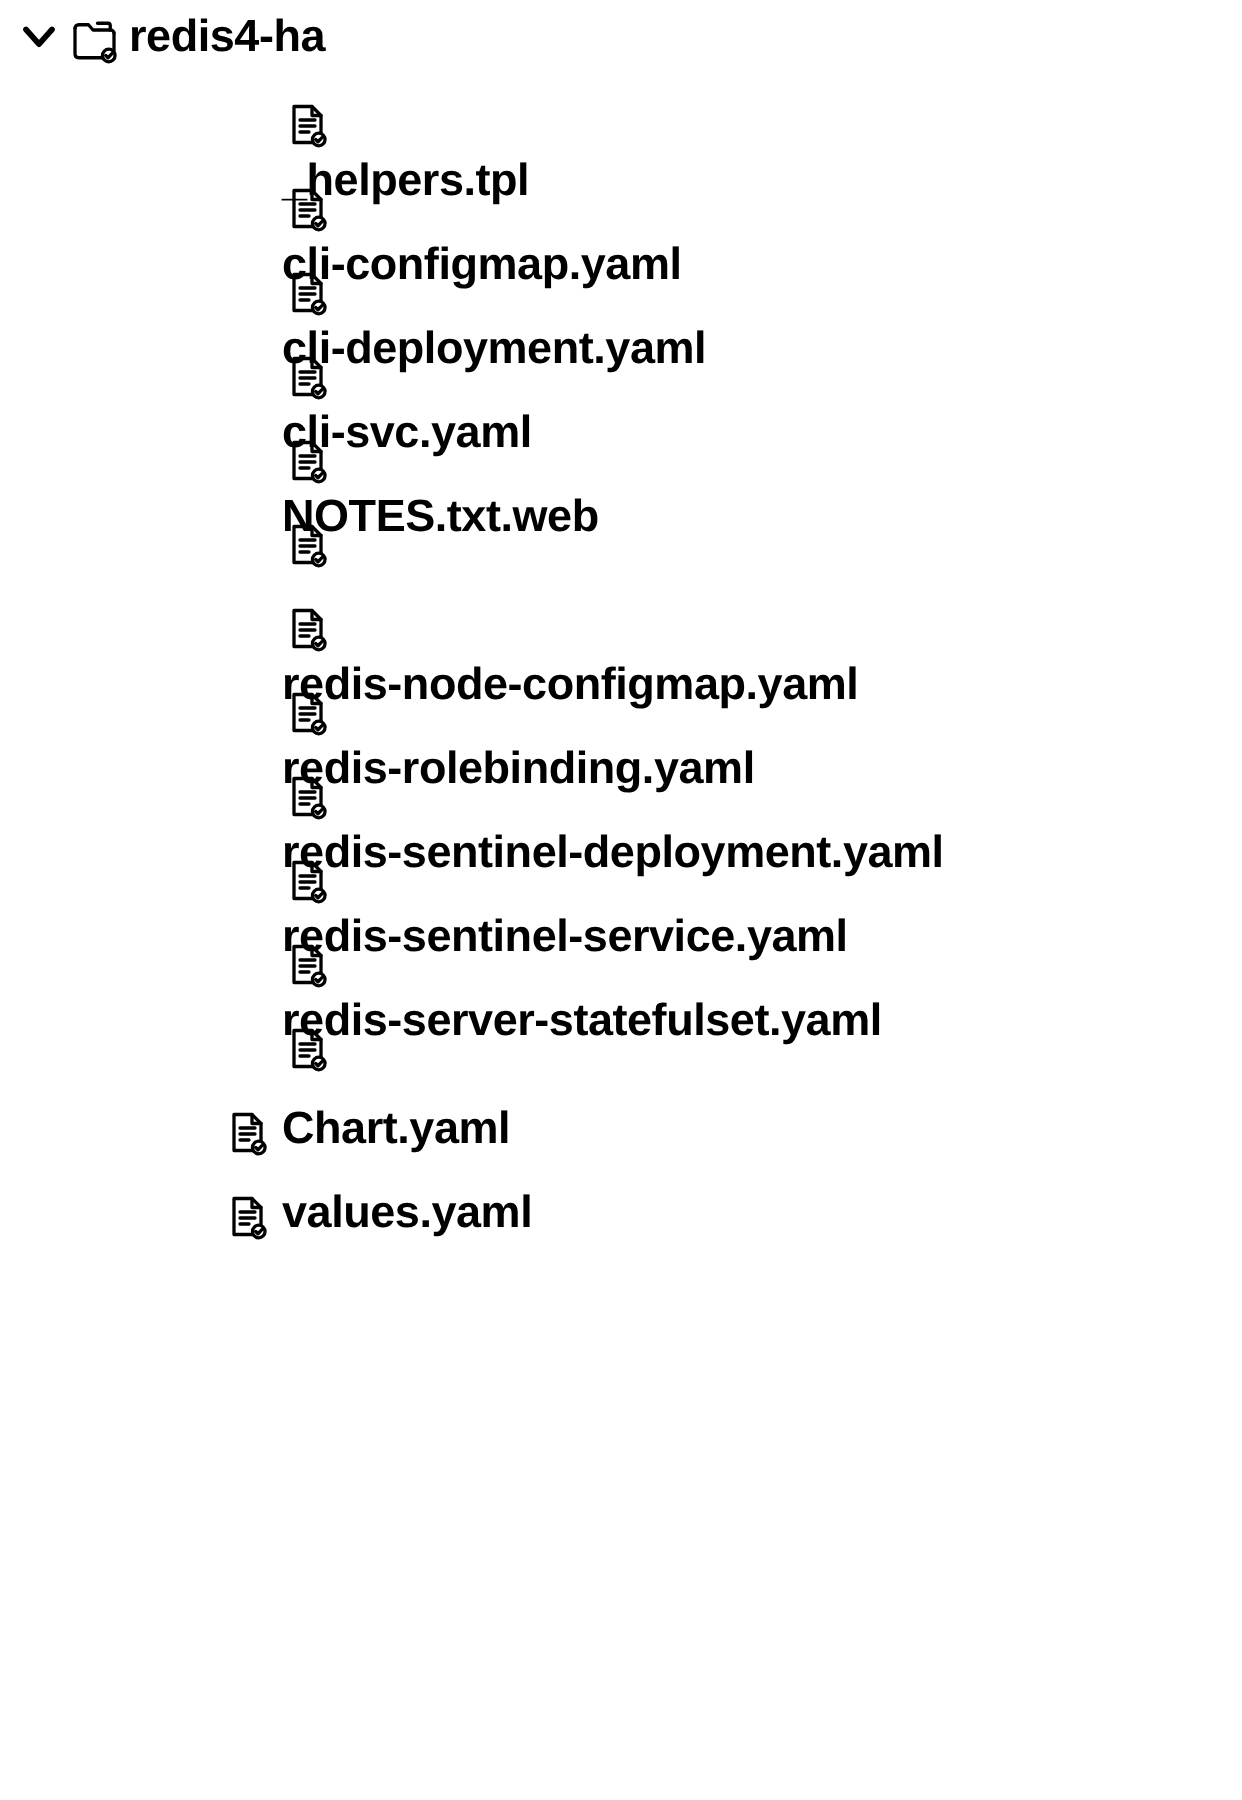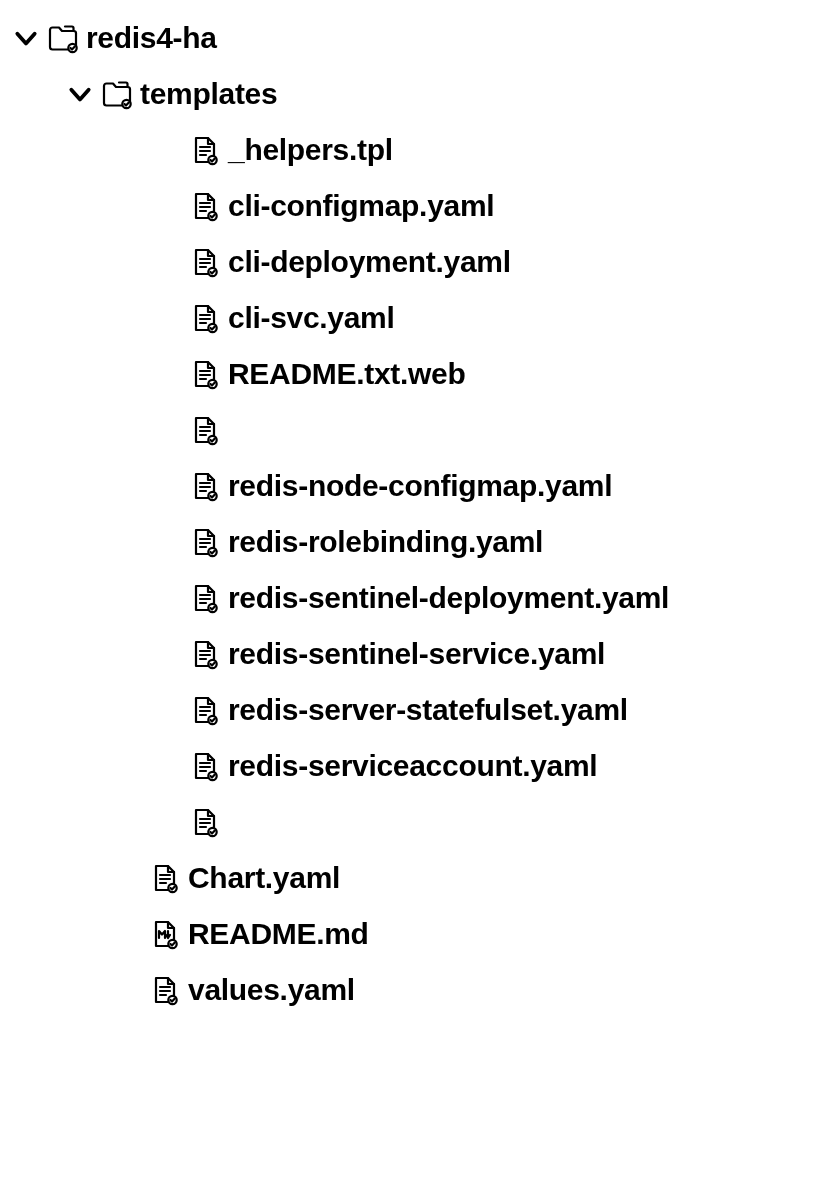--- a/index.html
+++ b/index.html
@@ -11,30 +11,29 @@
       font-family: -apple-system, BlinkMacSystemFont, "Segoe UI", Arial, sans-serif;
       background: #fff;
       color: #000;
       padding: 10px 0 0 8px;
       font-size: 30px;
       font-weight: 700;
       line-height: 1;
     }
     .tree-row {
       display: flex;
-      align-items: center;
       gap: 6px;
       height: 56px;
       cursor: pointer;
       user-select: none;
     }
     .depth-0 { padding-left: 4px; }
     .depth-1 { padding-left: 58px; }
     .depth-1-file { padding-left: 140px; }
-    .depth-2-file { padding-left: 180px; }
+    .depth-2-file { padding-left: 180px; flex-direction: column; }
     .chevron {
       width: 28px;
       height: 28px;
       display: inline-flex;
       align-items: center;
       justify-content: center;
       flex-shrink: 0;
     }
     .chevron svg {
       width: 26px;
@@ -77,33 +76,20 @@
           <use href="#ico-chevron-down"></use>
         </svg>
       </span>
       <span class="icon-slot">
         <svg viewBox="0 0 32 32">
           <use href="#ico-folder"></use>
         </svg>
       </span>
       <span class="label">redis4-ha</span>
     </div>
-    <div class="tree-row depth-1">
-      <span class="chevron">
-        <svg viewBox="0 0 24 24">
-          <use href="#ico-chevron-down"></use>
-        </svg>
-      </span>
-      <span class="icon-slot">
-        <svg viewBox="0 0 32 32">
-          <use href="#ico-folder"></use>
-        </svg>
-      </span>
-      <span class="label">templates</span>
-    </div>
     <div class="tree-row depth-2-file">
       <span class="icon-slot">
         <svg viewBox="0 0 32 32">
           <use href="#ico-file"></use>
         </svg>
       </span>
       <span class="label">_helpers.tpl</span>
     </div>
     <div class="tree-row depth-2-file">
       <span class="icon-slot">
@@ -128,21 +114,21 @@
         </svg>
       </span>
       <span class="label">cli-svc.yaml</span>
     </div>
     <div class="tree-row depth-2-file">
       <span class="icon-slot">
         <svg viewBox="0 0 32 32">
           <use href="#ico-file"></use>
         </svg>
       </span>
-      <span class="label">README.txt.web</span>
+      <span class="label">NOTES.txt.web</span>
     </div>
     <div class="tree-row depth-2-file">
       <span class="icon-slot">
         <svg viewBox="0 0 32 32">
           <use href="#ico-file"></use>
         </svg>
       </span>
     </div>
     <div class="tree-row depth-2-file">
       <span class="icon-slot">
@@ -183,44 +169,28 @@
         </svg>
       </span>
       <span class="label">redis-server-statefulset.yaml</span>
     </div>
     <div class="tree-row depth-2-file">
       <span class="icon-slot">
         <svg viewBox="0 0 32 32">
           <use href="#ico-file"></use>
         </svg>
       </span>
-      <span class="label">redis-serviceaccount.yaml</span>
-    </div>
-    <div class="tree-row depth-2-file">
-      <span class="icon-slot">
-        <svg viewBox="0 0 32 32">
-          <use href="#ico-file"></use>
-        </svg>
-      </span>
     </div>
     <div class="tree-row depth-1-file">
       <span class="icon-slot">
         <svg viewBox="0 0 32 32">
           <use href="#ico-file"></use>
         </svg>
       </span>
       <span class="label">Chart.yaml</span>
-    </div>
-    <div class="tree-row depth-1-file">
-      <span class="icon-slot">
-        <svg viewBox="0 0 32 32">
-          <use href="#ico-md"></use>
-        </svg>
-      </span>
-      <span class="label">README.md</span>
     </div>
     <div class="tree-row depth-1-file">
       <span class="icon-slot">
         <svg viewBox="0 0 32 32">
           <use href="#ico-file"></use>
         </svg>
       </span>
       <span class="label">values.yaml</span>
     </div>
   </div>

